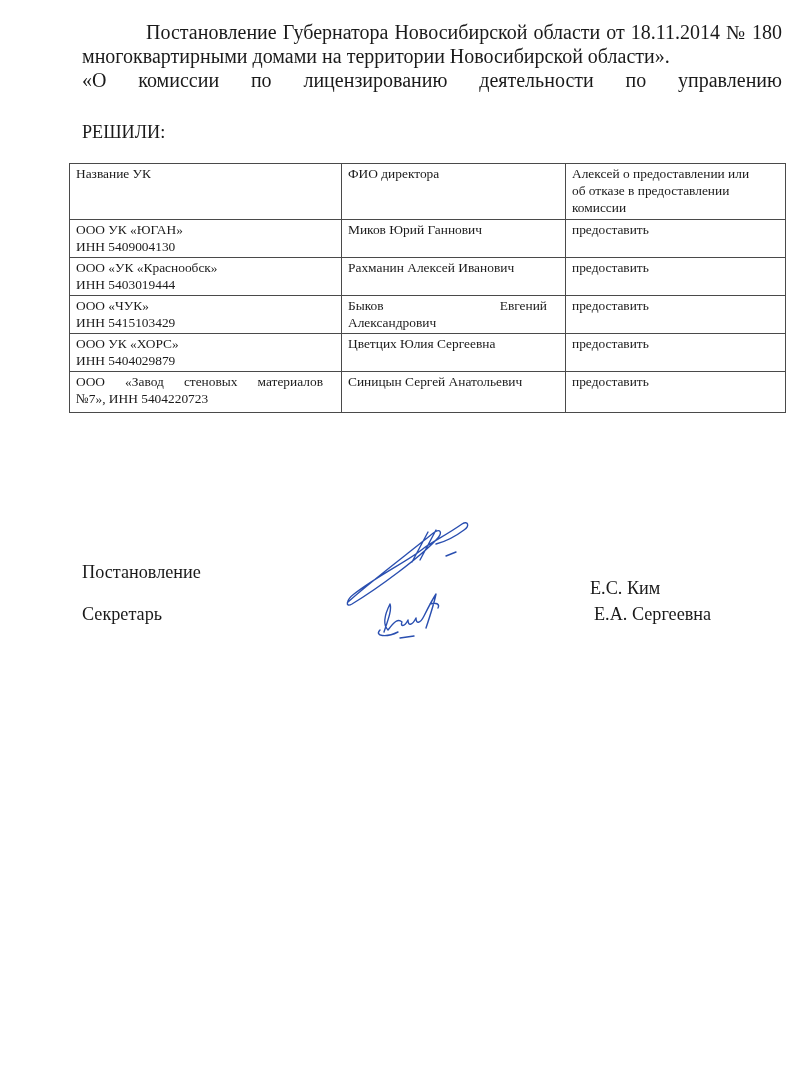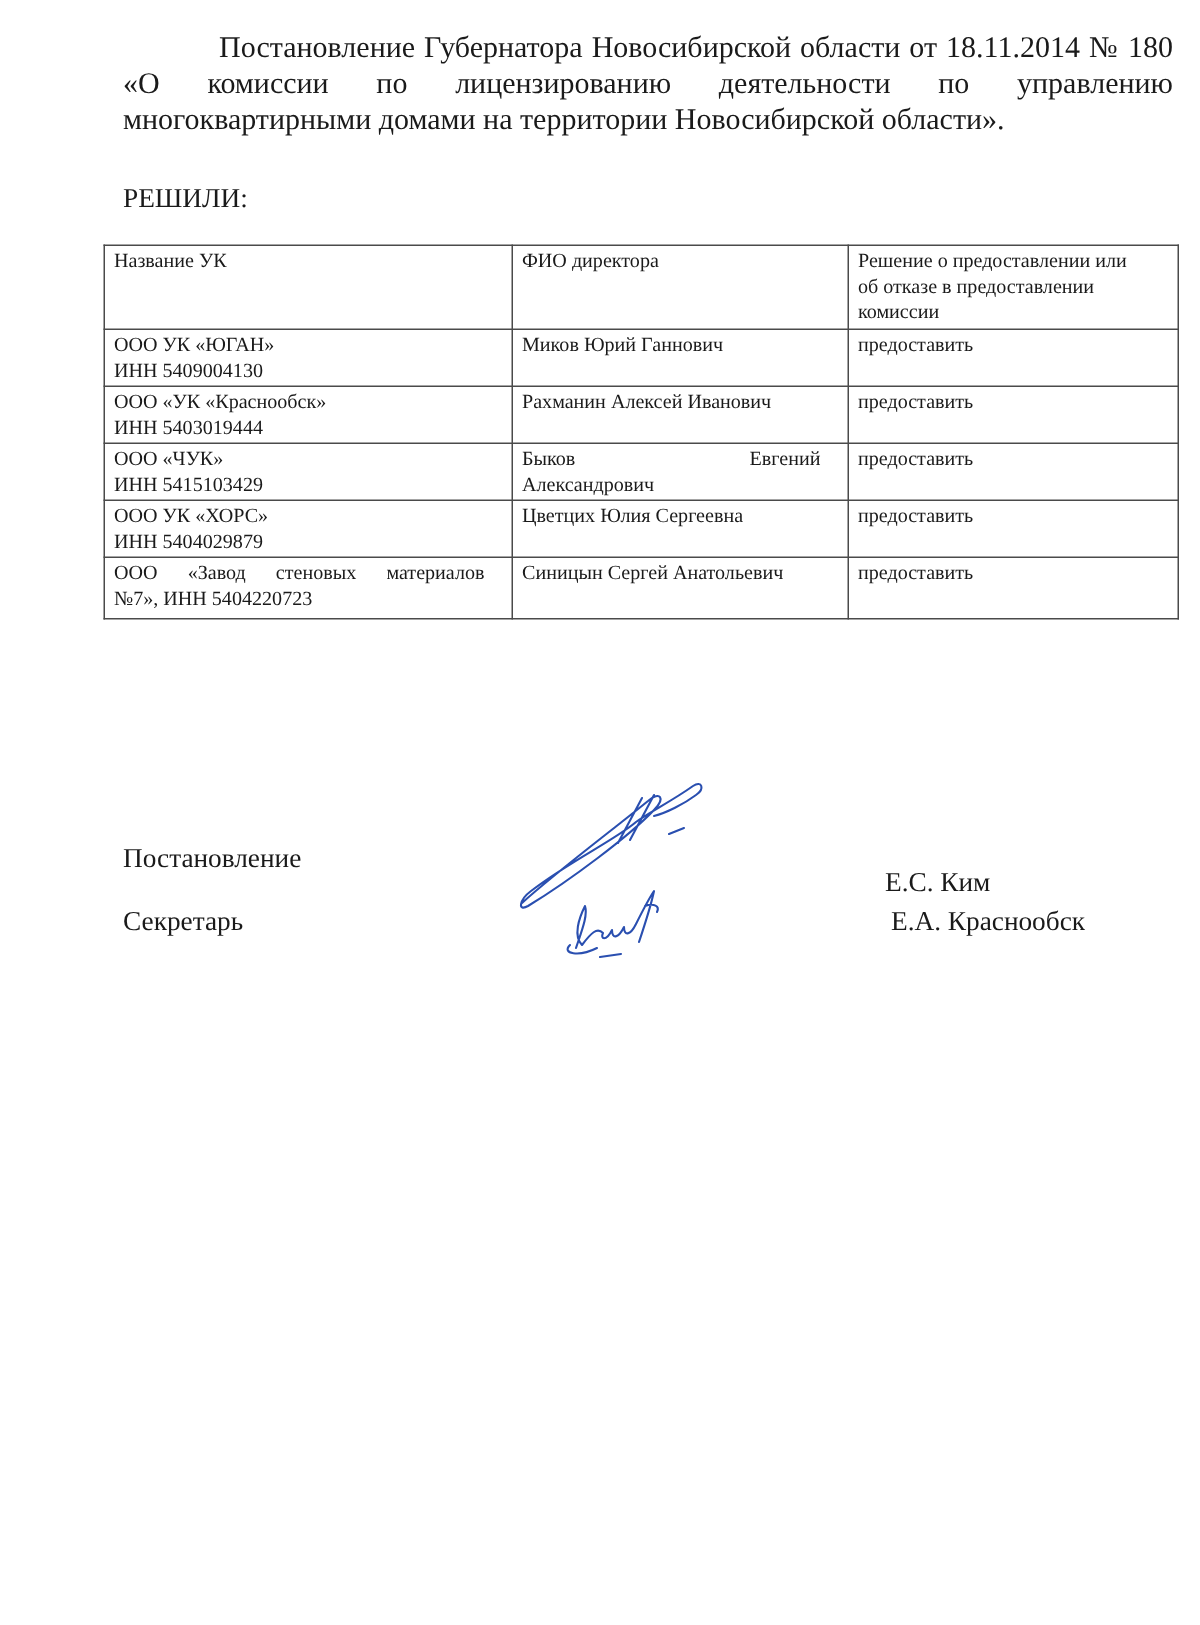--- a/index.html
+++ b/index.html
@@ -38,38 +38,38 @@
   .jl { text-align: justify; text-align-last: justify; display: block; }
   .blk { display: block; }
   .sig-label { position: absolute; font-size: 18.2px; line-height: 22px; }
   .sig-svg { position: absolute; left: 340px; top: 512px; }
 </style>
 </head>
 <body>
 
 <div class="para">
   <span class="line justify indent">Постановление Губернатора Новосибирской области от 18.11.2014 № 180</span>
+  <span class="line">многоквартирными домами на территории Новосибирской области».</span>
   <span class="line justify">«О комиссии по лицензированию деятельности по управлению</span>
-  <span class="line">многоквартирными домами на территории Новосибирской области».</span>
 </div>
 
 <div class="decided">РЕШИЛИ:</div>
 
 <table class="main">
   <colgroup>
       <col class="c1">
       <col class="c2">
       <col class="c3">
     </colgroup>
   <tbody>
     <tr class="head">
       <td>Название УК</td>
       <td>ФИО директора</td>
       <td>
-        <span class="blk">Решение о предоставлении или</span>
+        <span class="blk">Алексей о предоставлении или</span>
         <span class="blk">об отказе в предоставлении</span>
         <span class="blk">комиссии</span>
       </td>
     </tr>
     <tr class="r">
       <td>
         <span class="blk">ООО УК «ЮГАН»</span>
         <span class="blk">ИНН 5409004130</span>
       </td>
       <td>
@@ -117,20 +117,20 @@
           <span class="blk">Синицын Сергей Анатольевич</span>
         </td>
       <td>предоставить</td>
     </tr>
   </tbody>
 </table>
 
 <div class="sig-label" style="left:82px; top:561px;">Постановление</div>
 <div class="sig-label" style="left:590px; top:577px;">Е.С. Ким</div>
 <div class="sig-label" style="left:82px; top:603px;">Секретарь</div>
-<div class="sig-label" style="left:594px; top:603px;">Е.А. Краснообск</div>
+<div class="sig-label" style="left:594px; top:603px;">Е.А. Сергеевна</div>
 
 <svg class="sig-svg" width="140" height="135" viewBox="0 0 140 135">
   <g fill="none" stroke="#2a4fb0" stroke-width="1.4" stroke-linecap="round" stroke-linejoin="round">
     <path d="M8 90 C 30 70, 70 40, 92 22 C 100 15, 104 20, 96 28 C 80 45, 40 75, 12 92 C 5 96, 6 88, 14 82 C 40 62, 70 48, 84 36 M 72 50 L 88 20 M 80 48 L 96 18 M 84 36 C 92 30, 108 22, 122 12 C 128 8, 130 14, 124 18 C 116 24, 104 30, 96 32 M 106 44 L 116 40"></path>
     <path d="M40 118 C 34 124, 46 126, 58 120 M 44 120 C 48 108, 52 98, 50 92 C 46 100, 42 112, 48 118 C 54 110, 58 106, 62 110 C 60 114, 64 116, 68 108 C 68 114, 72 114, 76 106 C 76 112, 80 112, 84 104 C 88 96, 92 88, 96 82 C 94 92, 90 104, 86 116 M 90 92 C 96 90, 100 92, 98 96 M 60 126 L 74 124"></path>
   </g>
 </svg>
 
 </body></html>

